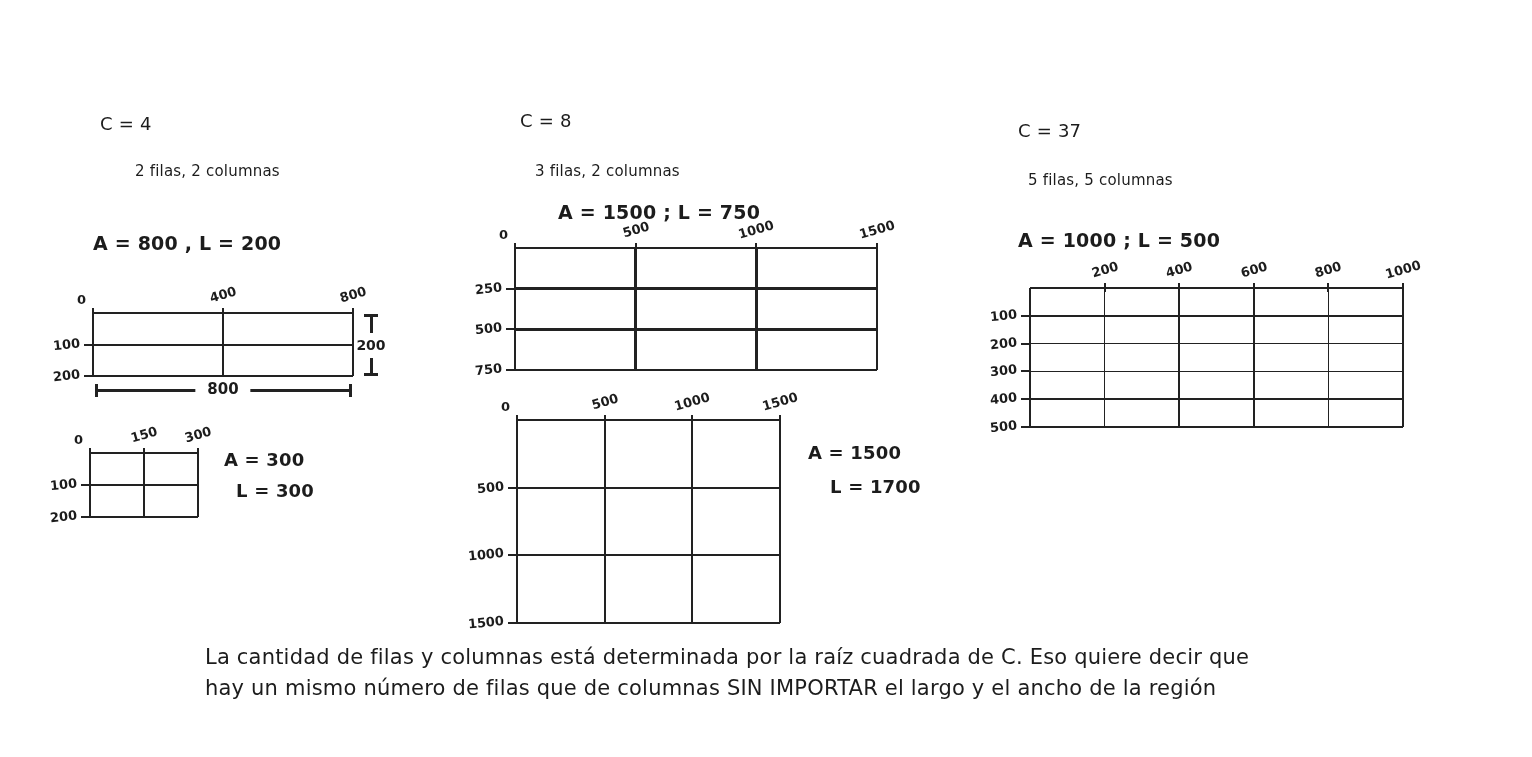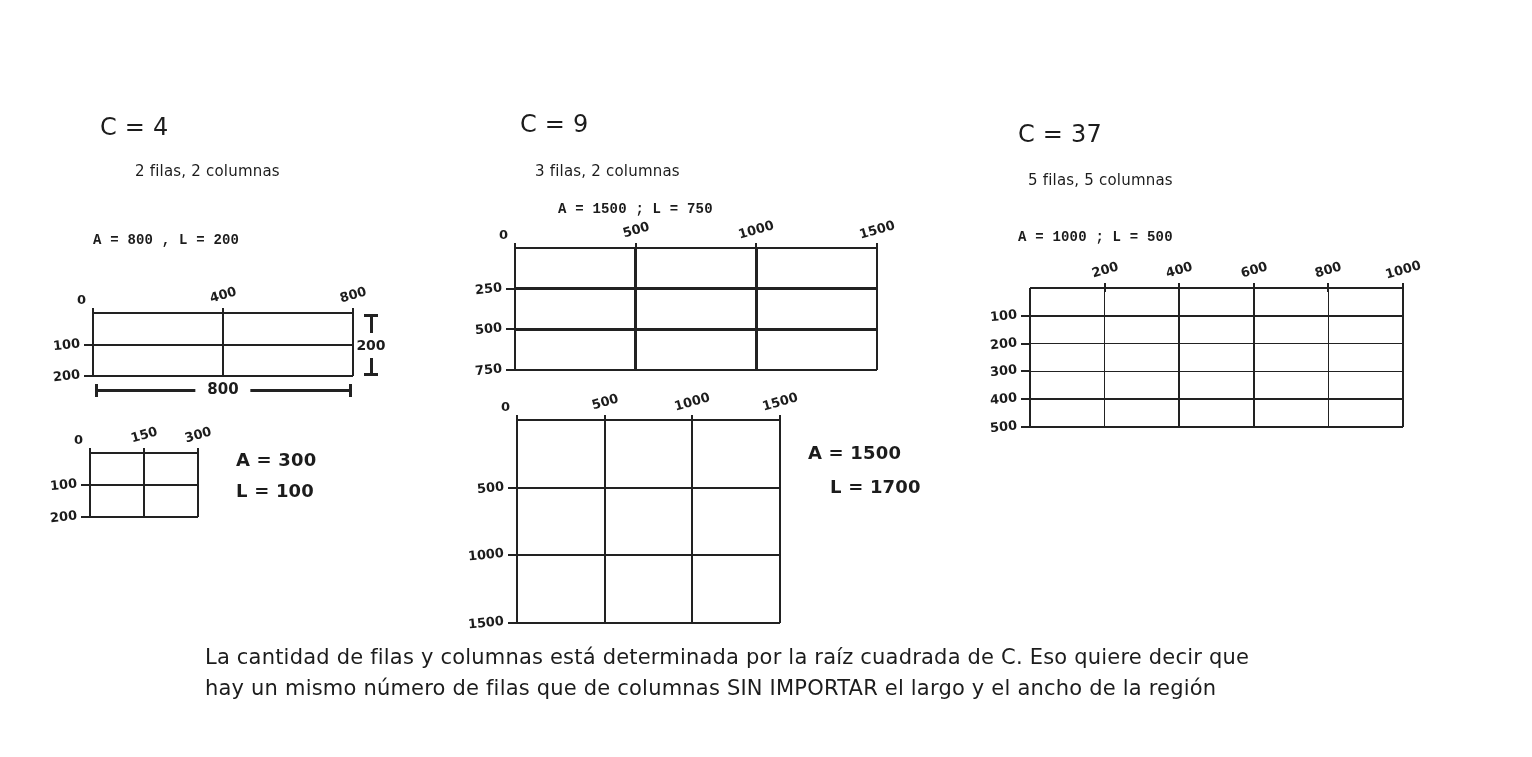--- a/index.html
+++ b/index.html
@@ -1,39 +1,39 @@
 <!DOCTYPE html>
 <html><head>
 <meta charset="utf-8">
 <style>
   html,body{margin:0;padding:0;background:#ffffff;}
   body{width:1532px;height:757px;font-family:"DejaVu Sans",sans-serif;color:#1c1c1c;}
   .canvas{position:relative;width:1532px;height:757px;background:#ffffff;overflow:hidden;}
   .hand{position:absolute;white-space:nowrap;letter-spacing:0.2px;}
   .title{font-size:20px;}
-  .clabel{font-size:24px;text-align:center;}
+  .clabel{font-size:18px;text-align:center;}
   .slabel{font-size:15px;}
-  .plabel{font-size:14px;font-weight:bold;font-family:Liberation Mono, monospace;}
+  .plabel{font-size:19px;font-weight:bold;}
   .footer{font-size:21px;}
   .sideA{font-size:18px;font-weight:bold;}
   .tick{position:absolute;font-size:13px;font-weight:bold;white-space:nowrap;}
 </style>
 </head>
 <body>
 
 <div class="canvas">
 
 
   <div class="hand clabel" style="left:100px;top:113px;">C = 4</div>
   <div class="hand slabel" style="left:135px;top:162px;">2 filas, 2 columnas</div>
   <div class="hand plabel" style="left:93px;top:232px;">A = 800 ,   L = 200</div>
-  <div class="hand sideA" style="left:236px;top:449px;text-align:right;">A = 300</div>
-  <div class="hand sideA" style="left:236px;top:480px;">L = 100</div>
+  <div class="hand sideA" style="left:224px;top:449px;text-align:right;">A = 300</div>
+  <div class="hand sideA" style="left:236px;top:480px;">L = 300</div>
 
-  <div class="hand clabel" style="left:520px;top:110px;">C = 9</div>
+  <div class="hand clabel" style="left:520px;top:110px;">C = 8</div>
   <div class="hand slabel" style="left:535px;top:162px;">3 filas, 2 columnas</div>
   <div class="hand plabel" style="left:558px;top:201px;">A = 1500 ;   L = 750</div>
   <div class="hand sideA" style="left:808px;top:442px;">A = 1500</div>
   <div class="hand sideA" style="left:830px;top:476px;">L = 1700</div>
 
   <div class="hand clabel" style="left:1018px;top:120px;">C = 37</div>
   <div class="hand slabel" style="left:1028px;top:171px;">5 filas, 5 columnas</div>
   <div class="hand plabel" style="left:1018px;top:229px;">A = 1000 ;   L = 500</div>
 
   <div id="grids">

